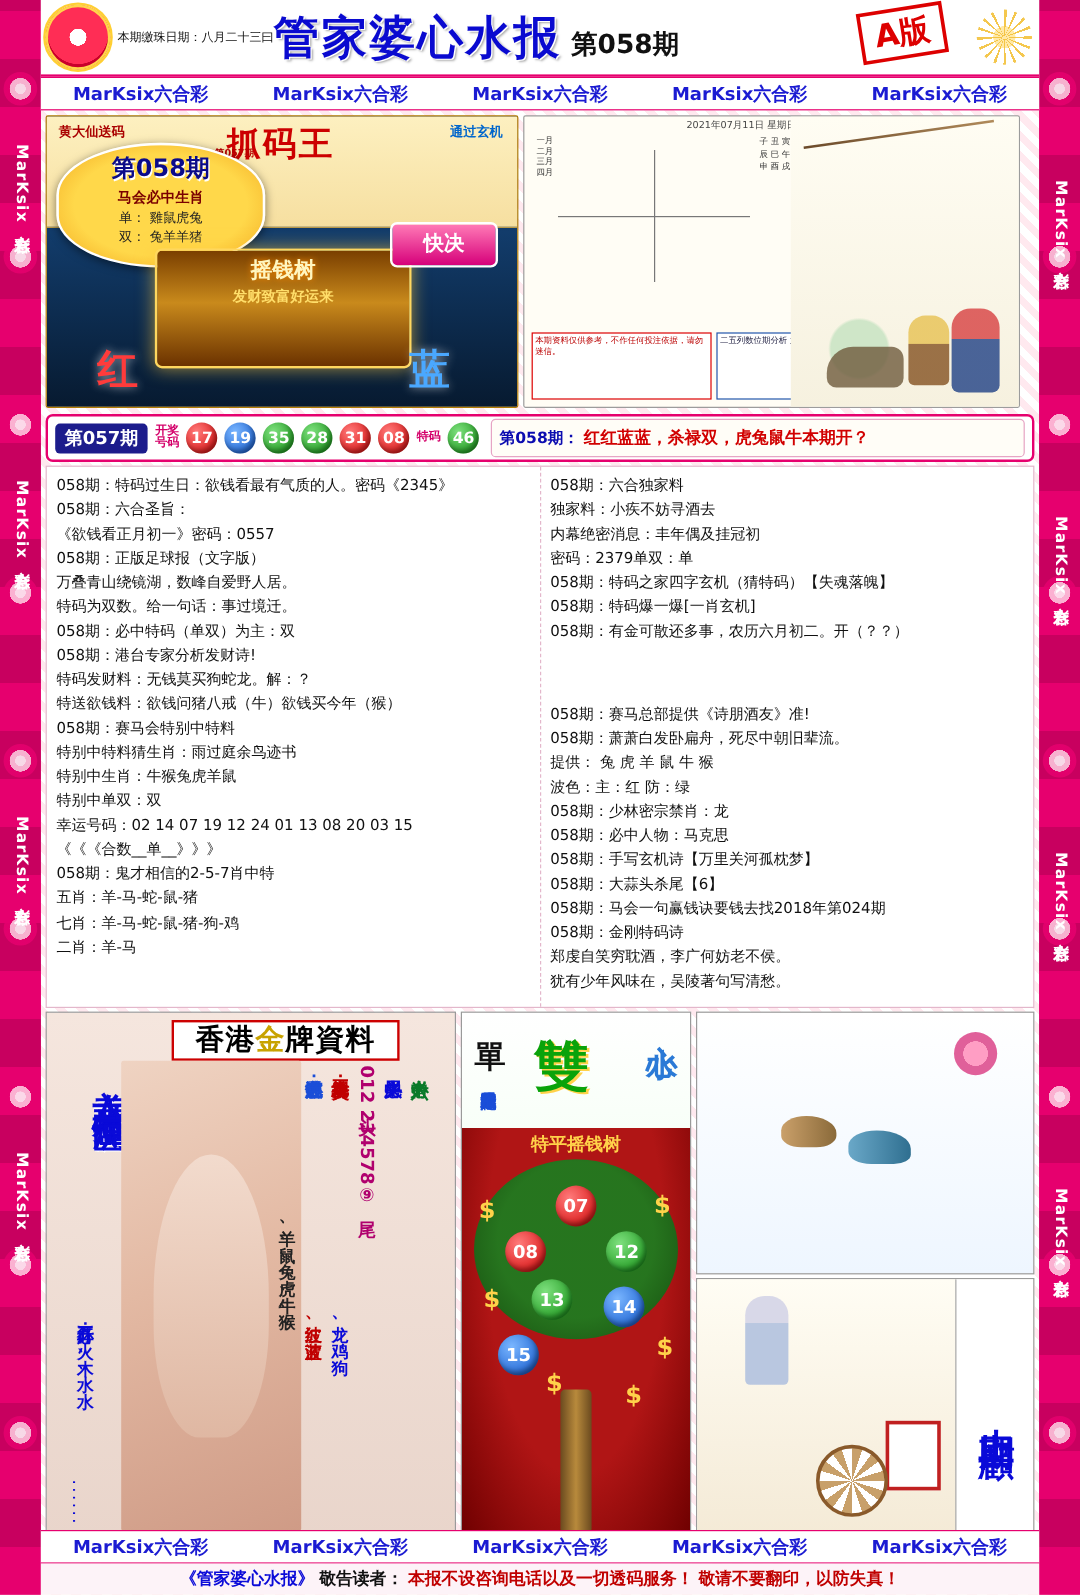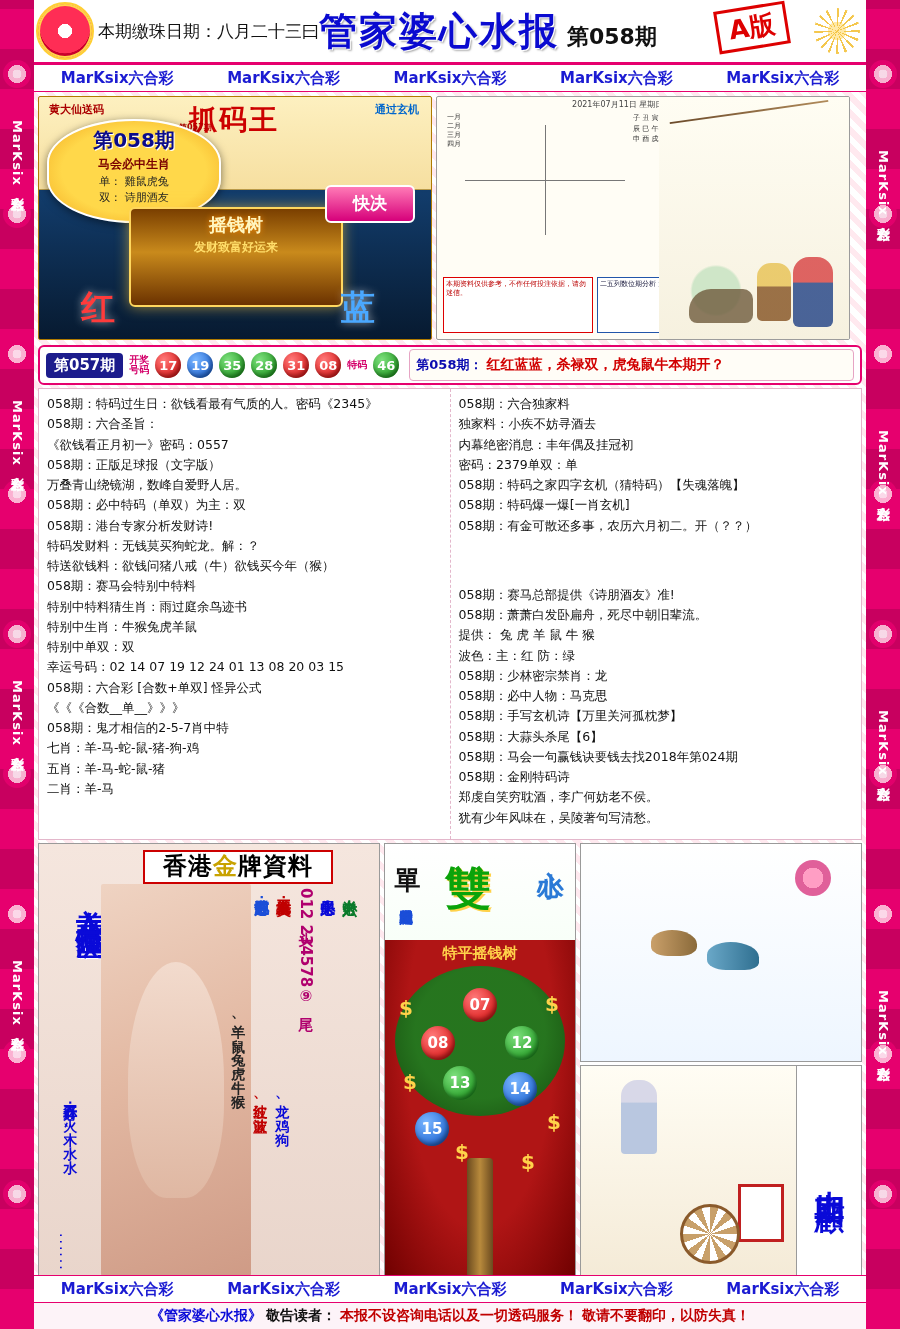--- a/index.html
+++ b/index.html
@@ -56,21 +56,21 @@
     content:"";position:absolute;left:50%;top:50%;width:22px;height:22px;
     transform:translate(-50%,-50%);
     background:radial-gradient(circle,#fff 0 45%,transparent 46%);
     border-radius:50%;
   }
   .hk-logo .ring{
     position:absolute;inset:-2px;border-radius:50%;
     border:2px solid #ffcf33;
   }
   .issue-date{
-    font-size:17px;color:#111;margin-left:6px;white-space:nowrap;
+    font-size:10px;color:#111;margin-left:6px;white-space:nowrap;
     font-family:Liberation Sans, sans-serif;
   }
   .masthead{
     flex:1;text-align:left;
     font-size:38px;font-weight:bold;color:#0a0ad0;
     letter-spacing:2px;
     text-shadow:1px 1px 0 #fff,2px 2px 2px rgba(0,0,0,.35);
     font-family:"DejaVu Sans",sans-serif;
   }
   .masthead .issue-no{
@@ -482,21 +482,21 @@
         <div class="smalltxt" style="left:10px;top:6px;width:120px;color:#a00;font-size:11px;font-weight:bold">黄大仙送码</div>
         <div class="zhuamawang">抓码王</div>
         <div class="smalltxt" style="right:12px;top:6px;font-size:11px;color:#06c;font-weight:bold">通过玄机</div>
         <div class="smalltxt" style="left:140px;top:26px;color:#b00;font-weight:bold">第057期</div>
         <div class="smalltxt" style="left:150px;top:62px;color:#111">02479</div>
 
         <div class="bubble">
           <div class="issue">第058期</div>
           <div class="ln">马会必中生肖</div>
           <div class="ln2">单：  雞鼠虎兔</div>
-          <div class="ln2">双：  诗朋酒友</div>
+          <div class="ln2">双：  兔羊羊猪</div>
         </div>
 
         <div class="goldbox">
           <div class="t1">摇钱树</div>
           <div class="t2">发财致富好运来</div>
         </div>
 
         <div class="kuaijue">快决</div>
         <div class="hongzi">红</div>
         <div class="lanzi">蓝</div>
@@ -539,34 +539,34 @@
       </div>
     </div>
 
     <div class="cols">
       <div class="col left">
         <p>058期：特码过生日：欲钱看最有气质的人。密码《2345》</p>
         <p>058期：六合圣旨：</p>
         <p>《欲钱看正月初一》密码：0557</p>
         <p>058期：正版足球报（文字版）</p>
         <p>万叠青山绕镜湖，数峰自爱野人居。</p>
+        <p>特码为双数。给一句话：事过境迁。</p>
         <p>058期：必中特码（单双）为主：双</p>
         <p>058期：港台专家分析发财诗!</p>
         <p>特码发财料：无钱莫买狗蛇龙。解：？</p>
         <p>特送欲钱料：欲钱问猪八戒（牛）欲钱买今年（猴）</p>
         <p>058期：赛马会特别中特料</p>
         <p>特别中特料猜生肖：雨过庭余鸟迹书</p>
         <p>特别中生肖：牛猴兔虎羊鼠</p>
         <p>特别中单双：双</p>
         <p>幸运号码：02 14 07 19 12 24 01 13 08 20 03 15</p>
-        <p>058期：六合彩 [合数+单双] 怪异公式</p>
         <p>《《《合数__单__》》》</p>
         <p>058期：鬼才相信的2-5-7肖中特</p>
+        <p>五肖：羊-马-蛇-鼠-猪</p>
         <p>七肖：羊-马-蛇-鼠-猪-狗-鸡</p>
-        <p>五肖：羊-马-蛇-鼠-猪</p>
         <p>二肖：羊-马</p>
       </div>
       <div class="col right">
         <p>058期：六合独家料</p>
         <p>独家料：小疾不妨寻酒去</p>
         <p>内幕绝密消息：丰年偶及挂冠初</p>
         <p>密码：2379单双：单</p>
         <p>058期：特码之家四字玄机（猜特码）【失魂落魄】</p>
         <p>058期：特码爆一爆[一肖玄机]</p>
         <p>058期：有金可散还多事，农历六月初二。开（？？）</p>

